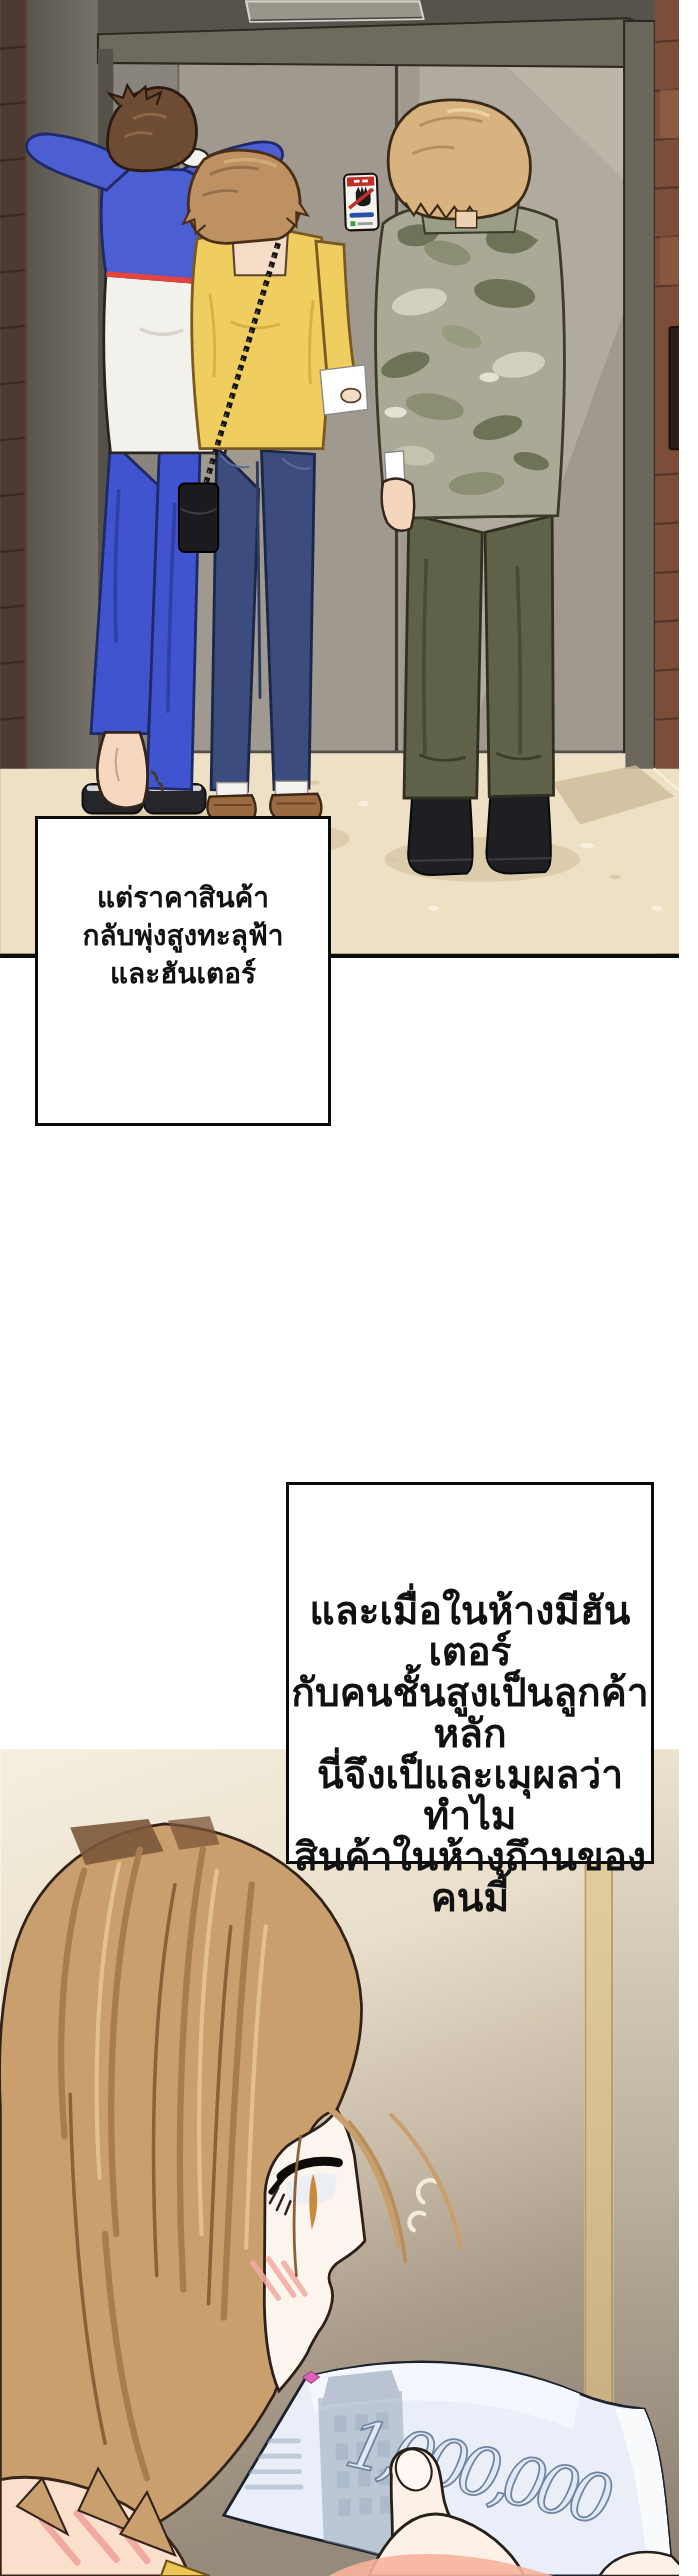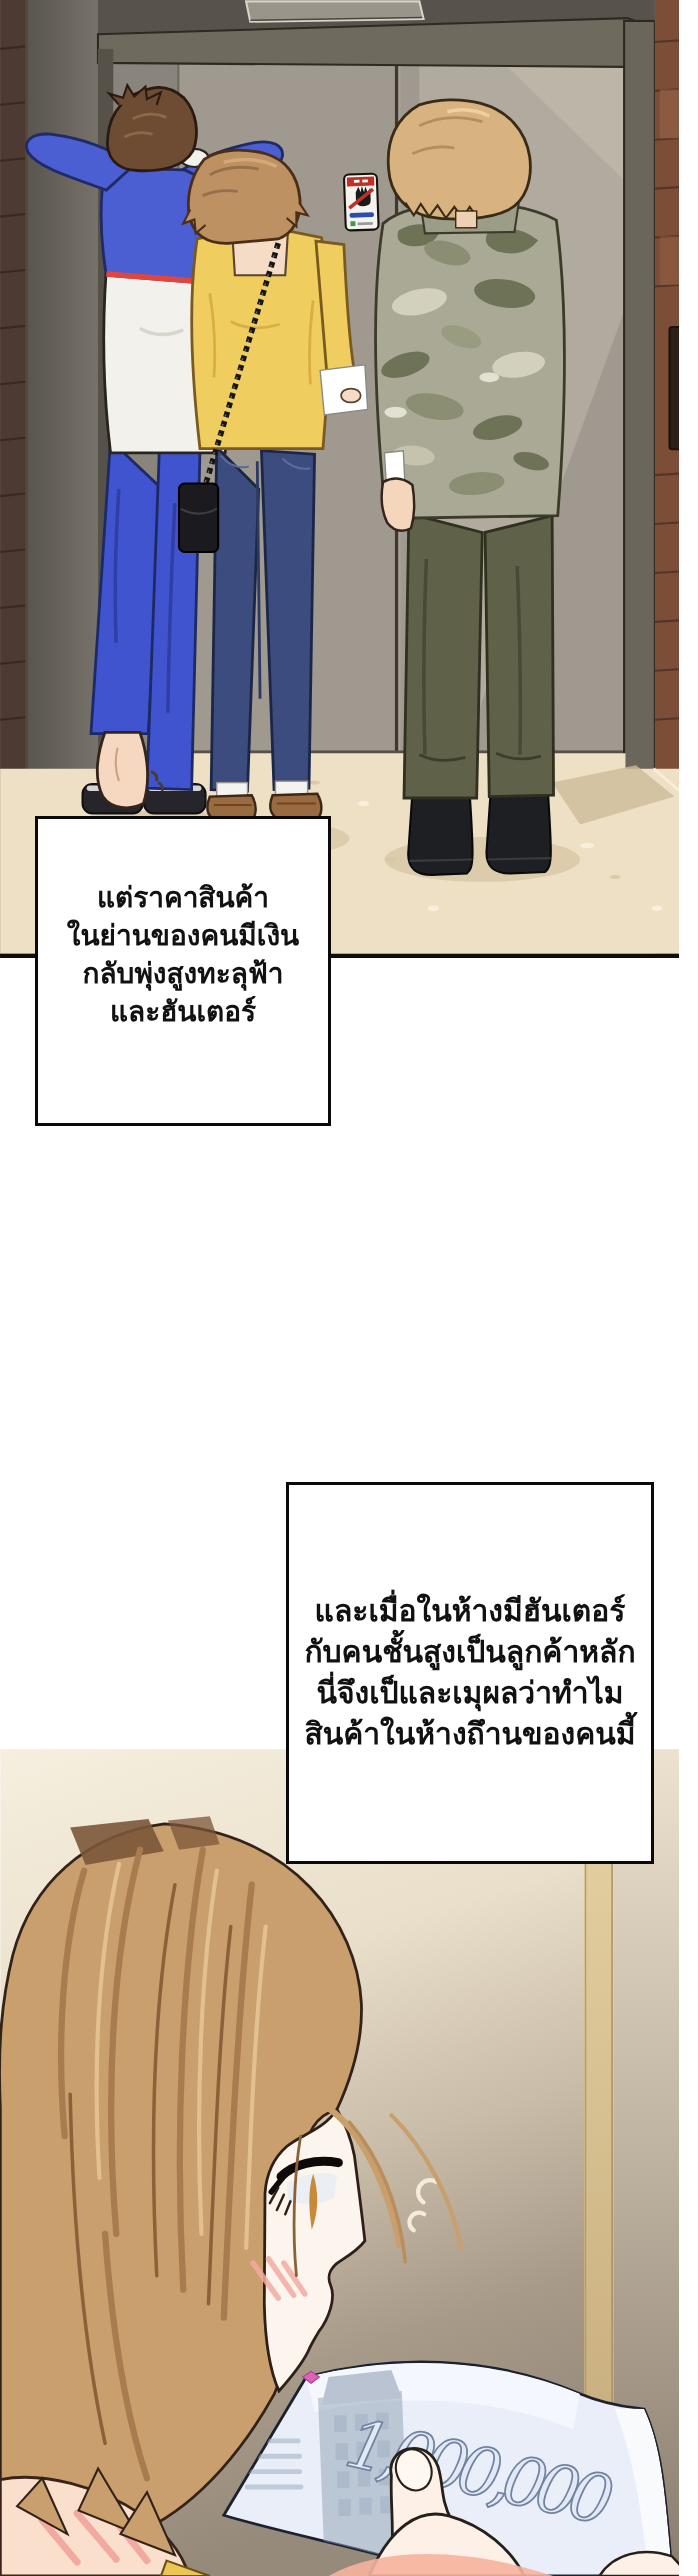--- a/index.html
+++ b/index.html
@@ -5,21 +5,21 @@
   html,body{margin:0;padding:0;background:#ffffff;}
   .page{position:relative;width:679px;height:2576px;background:#ffffff;overflow:hidden;
         font-family:"Liberation Sans",sans-serif;}
   .panel{position:absolute;left:0;width:699px;display:block;}
   .nbox{position:absolute;background:#ffffff;border:3.5px solid #0a0a0a;box-sizing:border-box;
         text-align:center;color:#111;}
   .nbox .line{display:block;font-weight:600;}
   #box1{left:35px;top:816px;width:296px;height:310px;padding-top:60px;}
   #box1 .line{font-size:28px;line-height:38px;}
   #box2{left:286px;top:1482px;width:368px;height:382px;padding-top:105px;}
-  #box2 .line{font-size:30px;line-height:41px;}
+  #box2 .line{font-size:39px;line-height:41px;}
 </style>
 </head>
 <body>
 
 <div class="page">
 
   <svg class="panel" style="top:0;height:958px;" viewBox="0 0 1000 1371">
     <defs>
       <clipPath id="jacketClip">
         <path d="M548,320 C532,420 534,560 552,742 L798,738 C812,560 810,420 796,315 C760,295 700,288 660,290 C610,292 570,300 548,320 Z"></path>
@@ -278,21 +278,20 @@
         <path d="M300,250 q30,-16 70,-8 M290,280 q24,-10 50,-6" stroke="#96704a" stroke-width="4" fill="none"></path>
         <path d="M320,232 q40,-10 76,6" stroke="#d3a975" stroke-width="5" fill="none"></path>
       </g>
     </g>
 
     <rect x="0" y="1365" width="1000" height="6" fill="#0d0d0d"></rect>
   </svg>
 
   <div id="box1" class="nbox">
     <span class="line">แต่ราคาสินค้า</span>
-    <span class="line">ในย่านของคนมีเงิน</span>
     <span class="line">กลับพุ่งสูงทะลุฟ้า</span>
     <span class="line">และฮันเตอร์</span>
   </div>
 
   <svg class="panel" style="top:1745px;height:831px;" viewBox="0 0 1000 1190">
     <defs>
       <linearGradient id="wallG" x1="0" y1="0" x2="0.25" y2="1">
         <stop offset="0" stop-color="#f6efdf"></stop>
           <stop offset="0.35" stop-color="#e9dfca"></stop>
         <stop offset="0.6" stop-color="#c9bca8"></stop>

